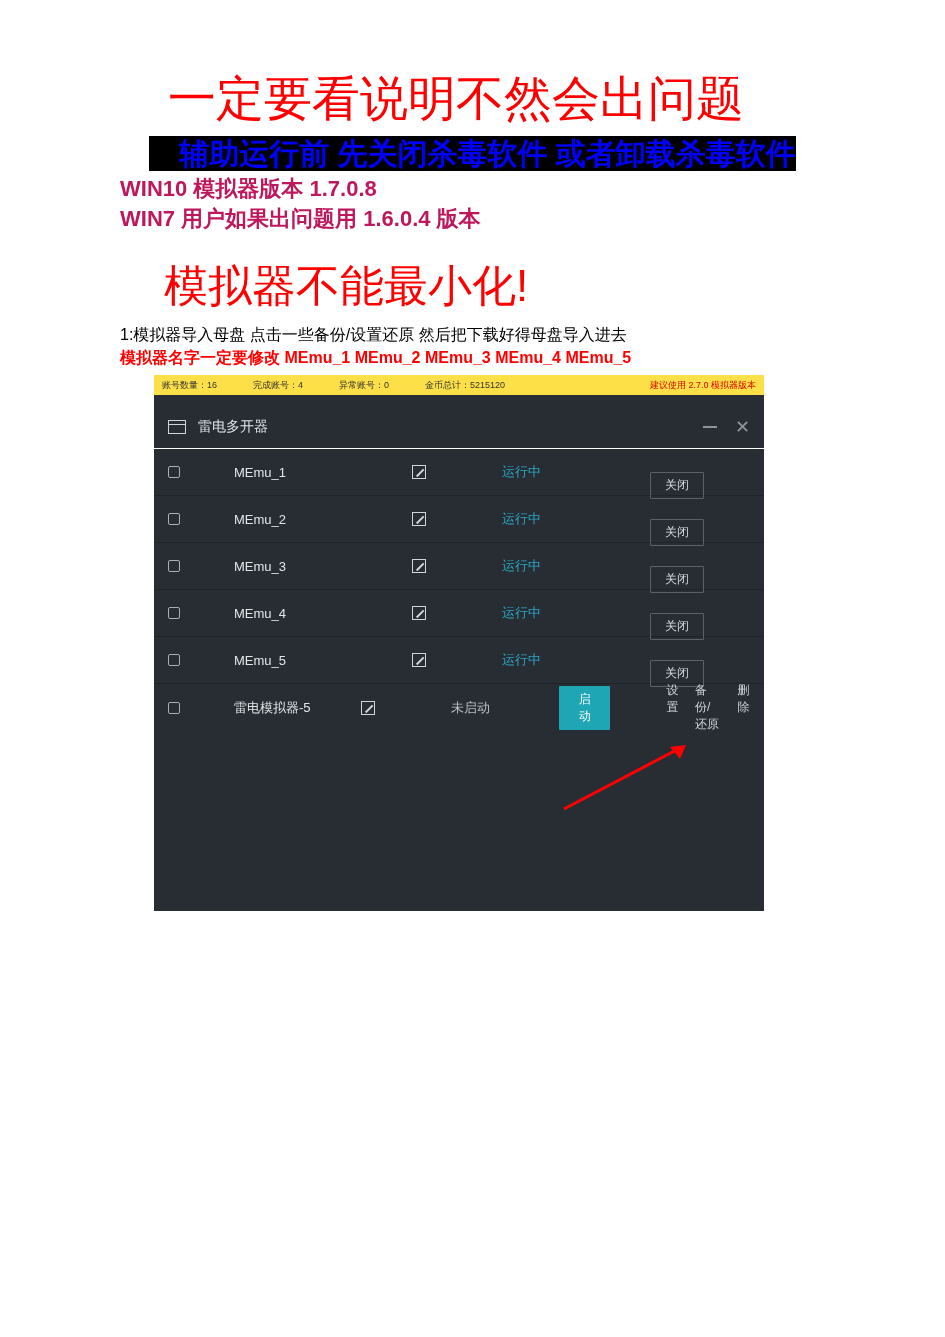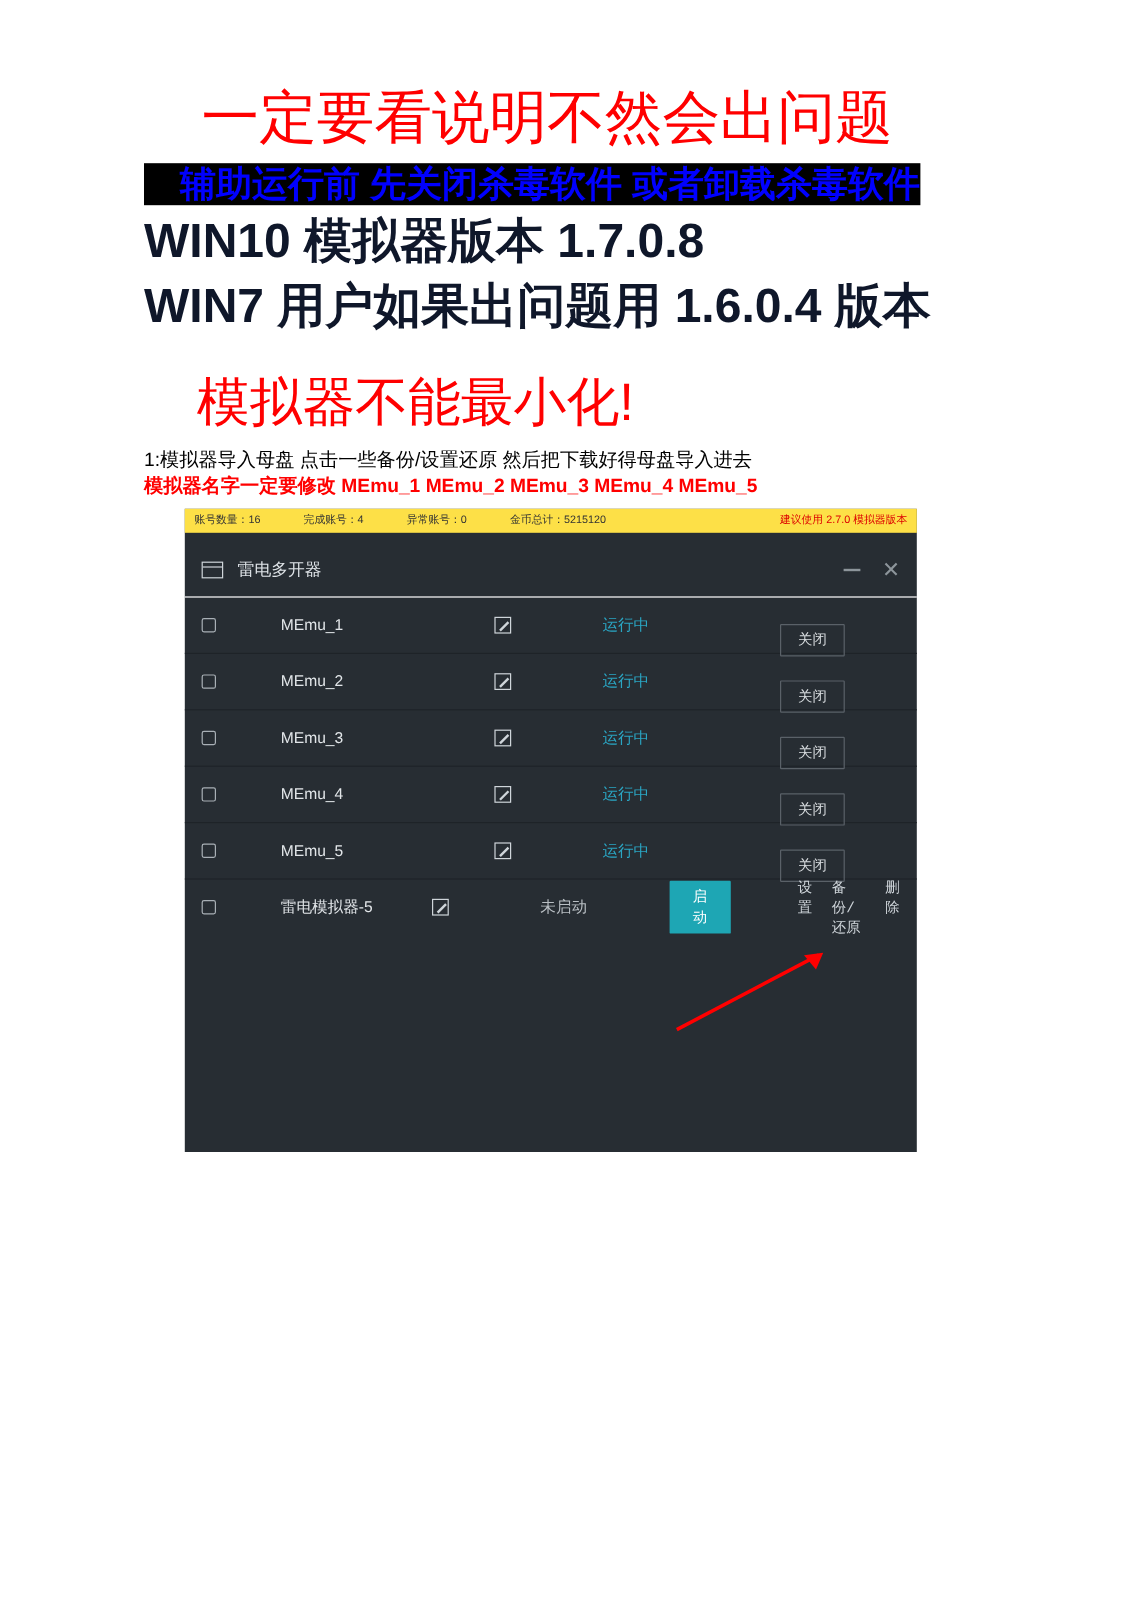--- a/index.html
+++ b/index.html
@@ -11,33 +11,33 @@
     }
     .content { padding: 0 120px; }
     .h1-red {
       color: #ff0000;
       font-size: 48px;
       font-weight: 400;
       line-height: 1.2;
       margin-bottom: 6px;
       text-indent: 48px;
     }
-    .blue-hl-block { line-height: 1.35; }
+    .blue-hl-block { line-height: 1.35; text-align: center; }
     .blue-hl {
       background: #000;
       color: #0000ff;
       font-size: 30px;
       font-weight: bold;
       display: inline;
       padding: 1px 0;
     }
     .indent { display: inline-block; width: 30px; background:#000; }
     .blue-bold {
-      color: #0f172a;
-      font-size: 40px;
+      color: #be185d;
+      font-size: 22px;
       font-weight: bold;
       line-height: 1.35;
     }
     .h2-red {
       color: #ff0000;
       font-size: 44px;
       font-weight: 400;
       margin-top: 24px;
       margin-bottom: 8px;
       text-indent: 44px;
@@ -137,21 +137,20 @@
       font-size: 12px;
       padding: 5px 18px;
       border-radius: 1px;
     }
     .extra-links {
       margin-left: 18px;
       display: flex;
       gap: 16px;
       color: #cfd5da;
       font-size: 12px;
-      font-family: Liberation Mono, monospace;
     }
     .row-special { border-bottom: none; }
     .empty-area { height: 180px; position: relative; }
     .arrow {
       position: absolute;
       top: 10px;
       left: 400px;
       width: 140px;
       height: 72px;
       pointer-events: none;

